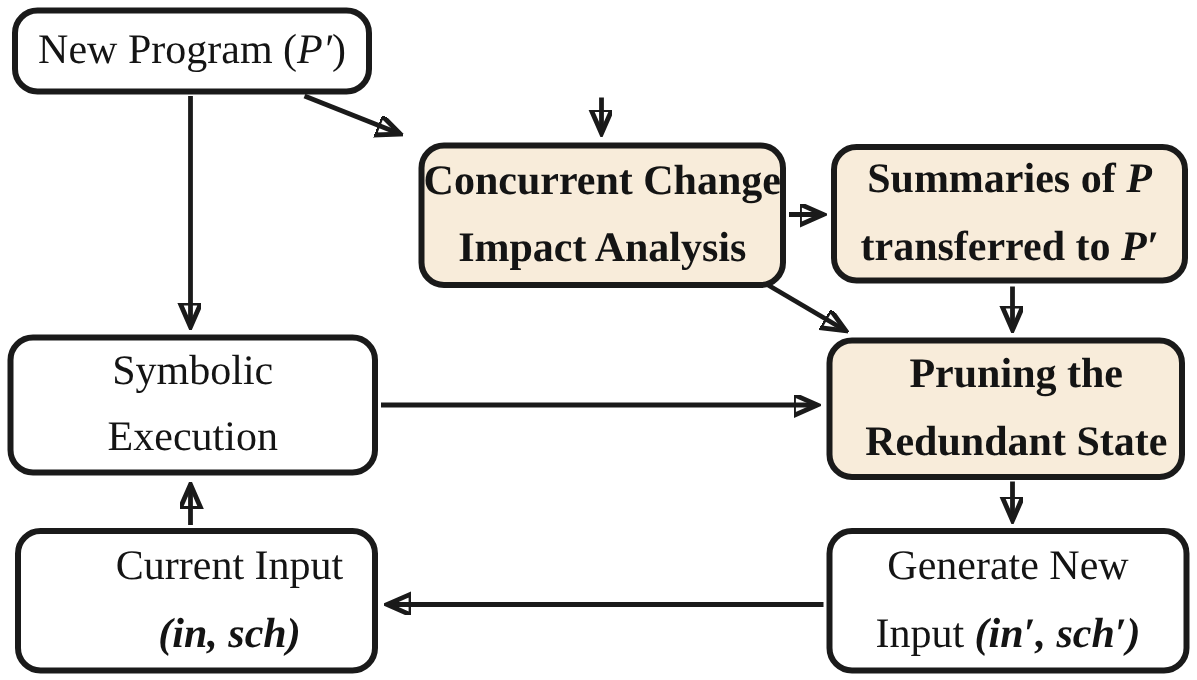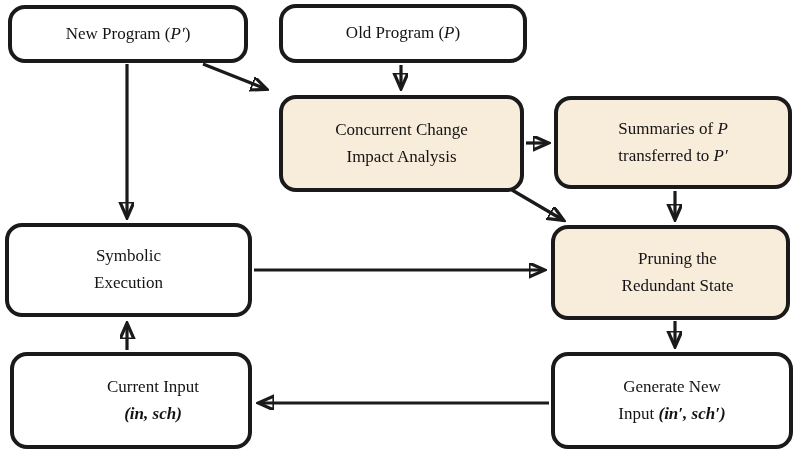--- a/index.html
+++ b/index.html
@@ -27,26 +27,26 @@
     box-sizing: border-box;
     border: 4px solid var(--line, #1a1a1a);
     border-radius: 17px;
     background: var(--box-bg, #ffffff);
     color: #141414;
     display: flex;
     flex-direction: column;
     align-items: center;
     justify-content: center;
     text-align: center;
-    font-size: 17px;
+    font-size: 28px;
     line-height: 1.58;
   }
   .box.highlight {
     background: var(--highlight-bg, #f8ecda);
-    font-weight: normal;
+    font-weight: bold;
   }
   .math  { font-style: italic; }
   .mathb { font-style: italic; font-weight: bold; }
   .line  { white-space: nowrap; }
 </style>
 </head>
 <body>
 
 <div class="canvas">
 
@@ -65,23 +65,20 @@
     <path d="M254,270 L544,270" marker-end="url(#ah)"></path>
     <path d="M675,321 L675,346" marker-end="url(#ah)"></path>
     <path d="M549,403 L259,403" marker-end="url(#ah)"></path>
     <path d="M127,350 L127,324" marker-end="url(#ah)"></path>
   </svg>
 
   <div class="box" style="left:8px; top:5px; width:240px; height:58px;">
     <div class="line"><span>New Program (</span><span class="math">P′</span><span>)</span></div>
   </div>
 
-  <div class="box" style="left:279px; top:4px; width:248px; height:59px;">
-    <div class="line"><span>Old Program (</span><span class="math">P</span><span>)</span></div>
-  </div>
 
   <div class="box highlight" style="left:279px; top:95px; width:245px; height:97px;">
     <div class="line">Concurrent Change</div>
     <div class="line">Impact Analysis</div>
   </div>
 
   <div class="box highlight" style="left:554px; top:96px; width:238px; height:93px;">
     <div class="line"><span>Summaries of </span><span class="math">P</span></div>
     <div class="line"><span>transferred to </span><span class="math">P′</span></div>
   </div>

